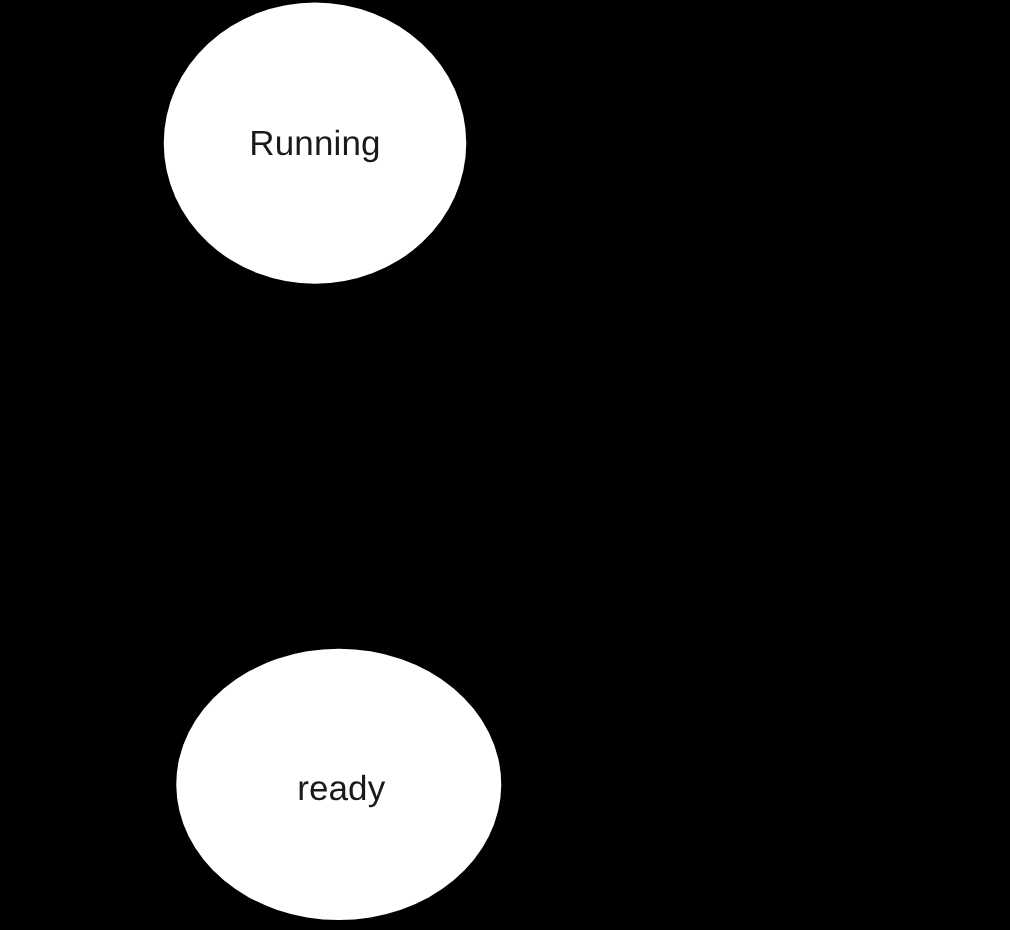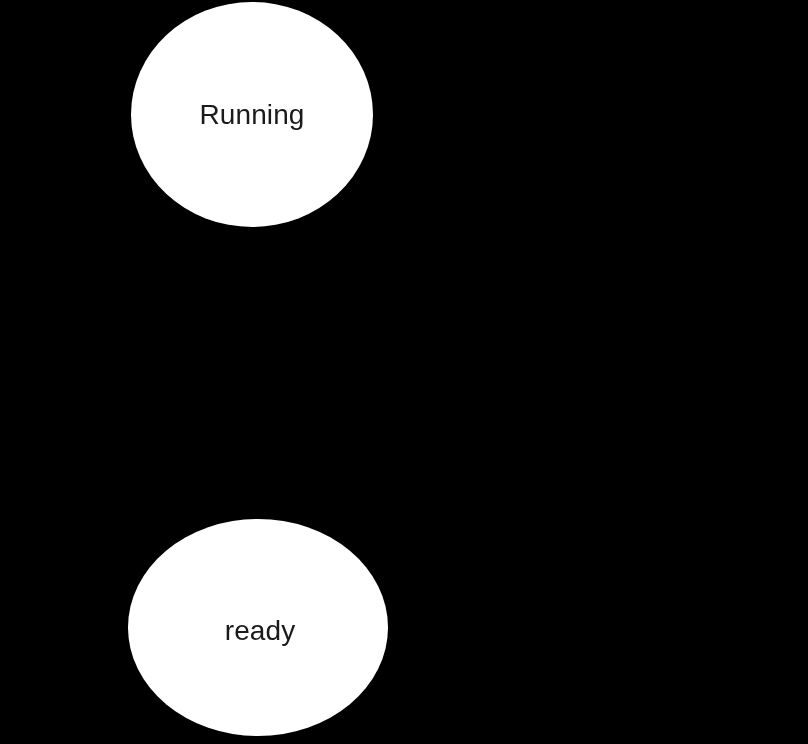--- a/index.html
+++ b/index.html
@@ -59,21 +59,21 @@
     top: 269px;
     width: 257px;
     height: 228px;
   }
   #node-suspended .state-label {
     transform: translate(1px, 0px);
   }
 
   
   #node-ready {
-    left: 128px;
+    left: 141px;
     top: 519px;
     width: 260px;
     height: 217px;
   }
   #node-ready .state-label {
     transform: translate(2px, 3px);
   }
 </style>
 </head>
 <body>

